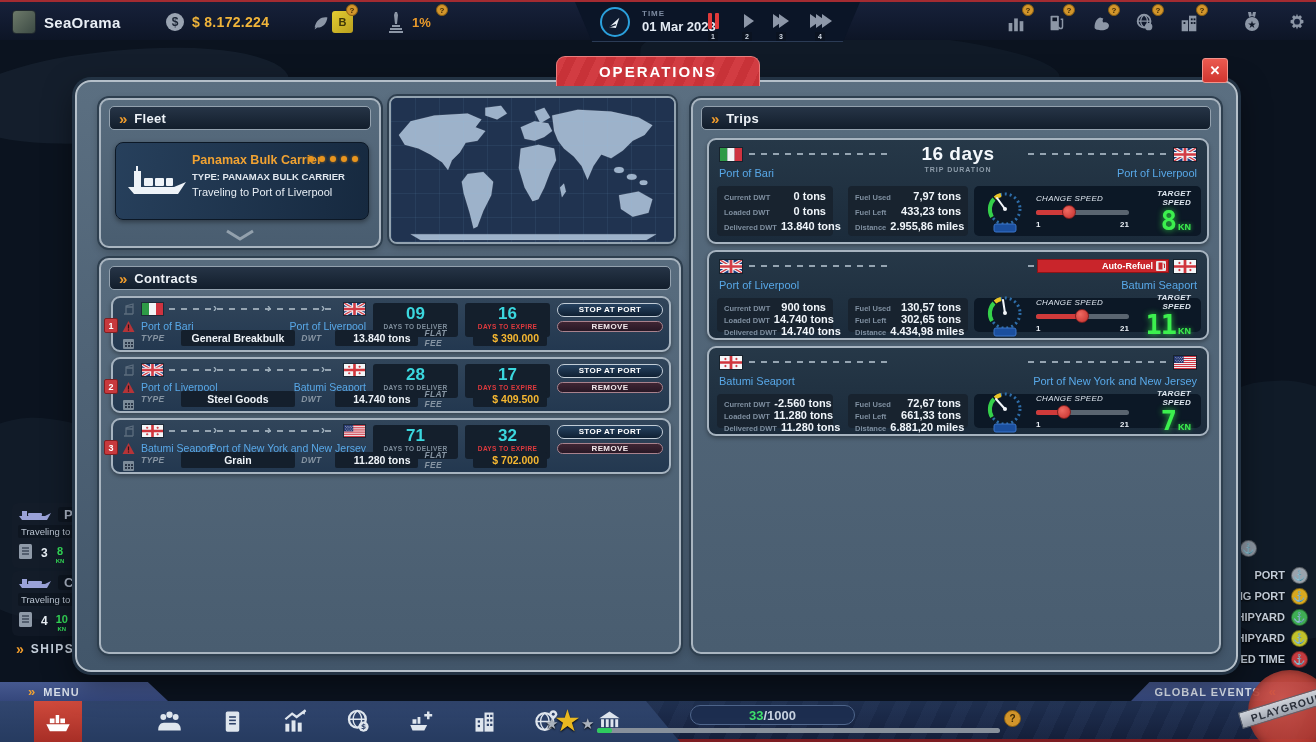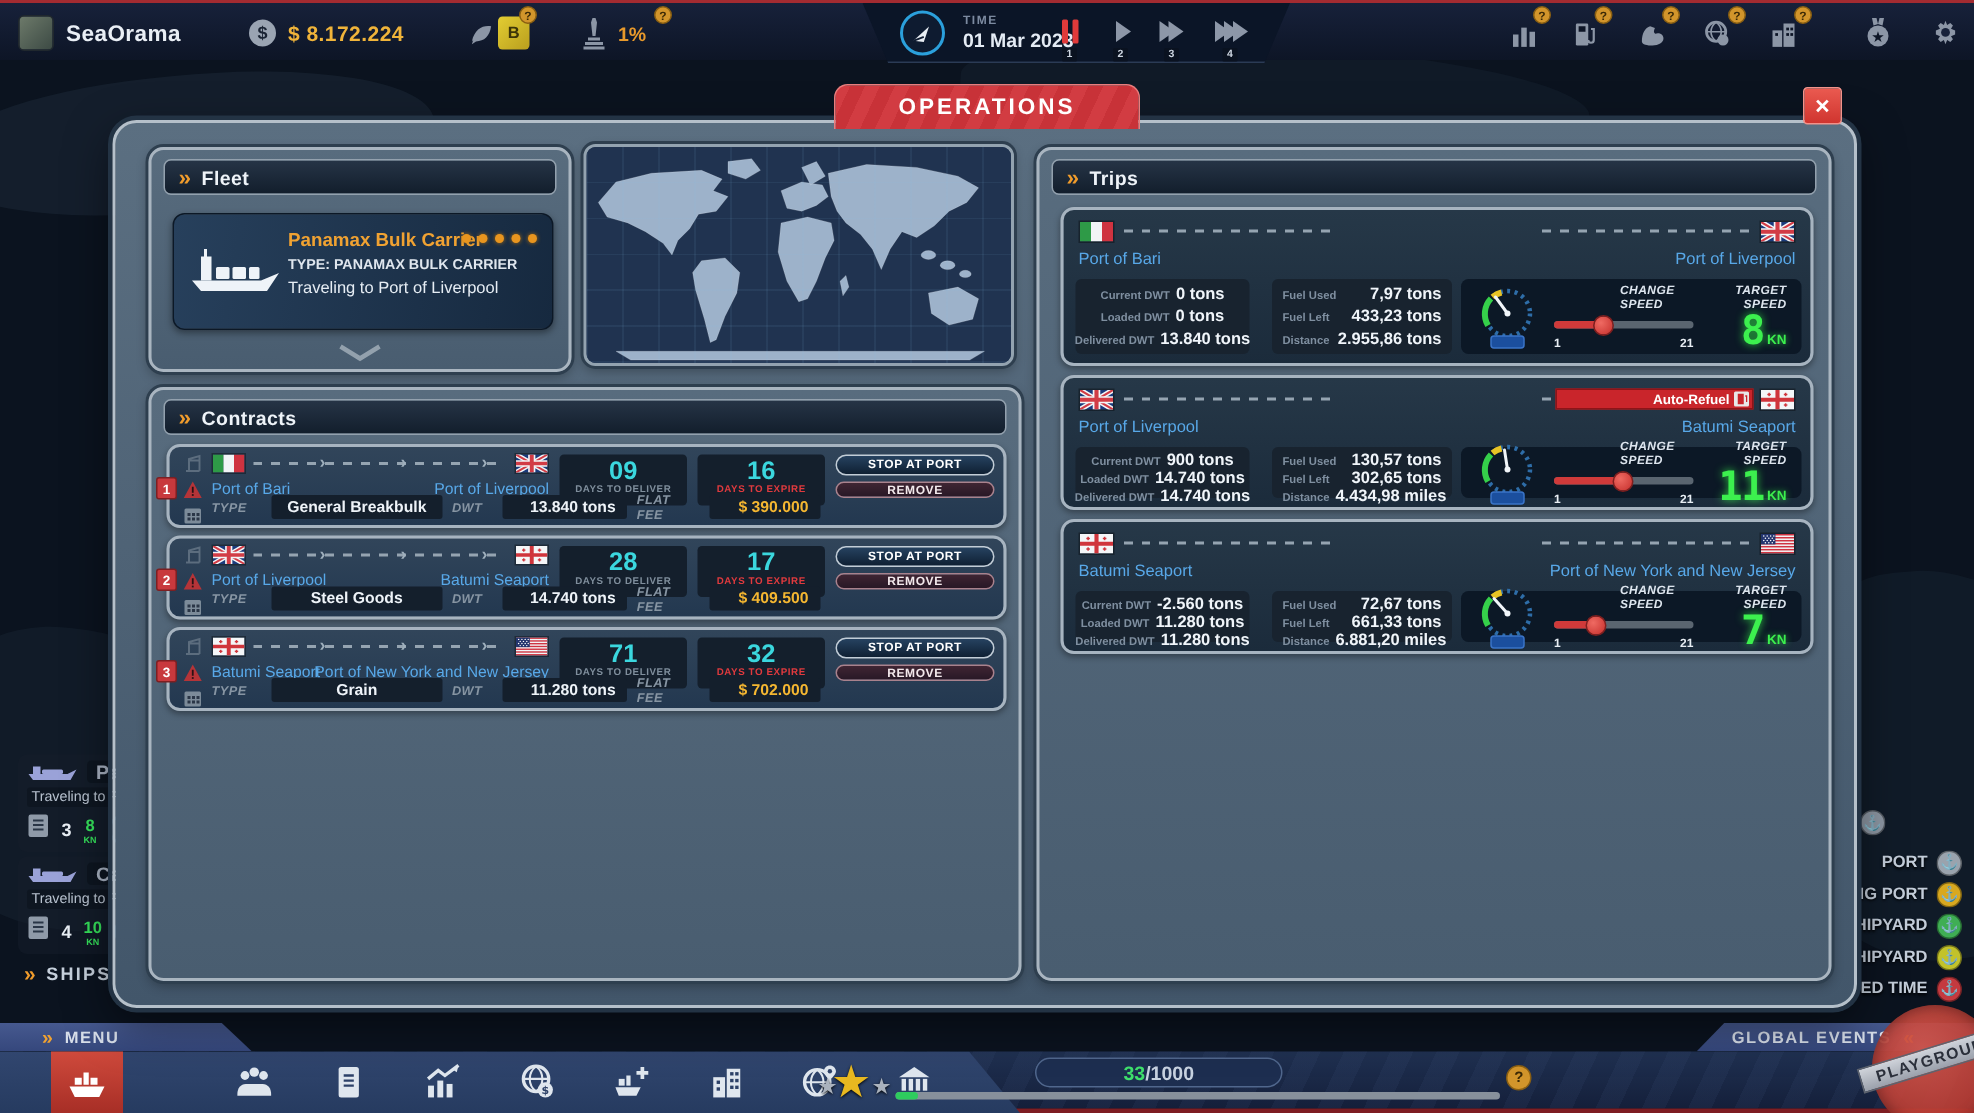--- a/index.html
+++ b/index.html
@@ -132,30 +132,30 @@
   .t-durlbl { font-size:7px; font-weight:bold; color:#8e9dab; letter-spacing:1px; margin-top:1px; }
   .t-port { position:absolute; top:27px; font-size:11px; color:#58a8e8; white-space:nowrap; }
   .t-port.p-l { left:10px; } .t-port.p-r { right:10px; }
   .refuel { position:absolute; right:38px; top:7px; width:132px; height:14px; background:#c9252b;
     border:1px solid #8d1418; display:flex; align-items:center; justify-content:flex-end; gap:3px;
     padding:0 2px 0 4px; z-index:3; }
   .refuel span { color:#fff; font-size:9px; font-weight:bold; }
   .refuel .pumpbox { width:10px; height:10px; background:#e8e8e8; border-radius:1px; display:flex; align-items:center; justify-content:center; }
   .tstats { position:absolute; top:46px; bottom:6px; background:#18232f; border-radius:4px; padding:3px 7px;
     display:flex; flex-direction:column; justify-content:space-around; }
-  .tstats.s1 { left:8px; width:116px;align-items:center; }
+  .tstats.s1 { left:8px; width:116px; }
   .tstats.s2 { left:139px; width:120px; }
   .trow { display:flex; justify-content:space-between; align-items:baseline; gap:4px; }
   .tl { font-size:7.5px; font-weight:bold; color:#7f8fa0; white-space:nowrap; }
   .tv { font-size:11px; font-weight:bold; color:#f0f5fa; white-space:nowrap; }
   .tspeed { position:absolute; left:265px; right:6px; top:46px; bottom:6px; background:#0c1826; border-radius:5px;
     display:flex; align-items:center; gap:8px; padding:3px 8px; }
   .gauge { width:46px; height:46px; flex:0 0 auto; }
   .sl { width:112px; }
-  .sl-lbl { font-size:8px; font-weight:bold; font-style:italic; color:#dde5ee; letter-spacing:.3px;margin-left:44px; }
+  .sl-lbl { font-size:8px; font-weight:normal; font-style:italic; color:#dde5ee; letter-spacing:.3px; }
   .sl-track { position:relative; height:5px; background:#5a6570; border-radius:3px; margin-top:7px; }
   .sl-fill { position:absolute; left:0; top:0; bottom:0; background:#d03a3a; border-radius:3px; }
   .sl-knob { position:absolute; top:-4.5px; width:14px; height:14px; border-radius:50%; transform:translateX(-50%);
     background:radial-gradient(circle at 35% 35%,#ef6a62,#c52f2c); border:1px solid #7d1f1f; cursor:pointer; }
   .sl-mm { display:flex; justify-content:space-between; margin-top:5px; font-size:8px; font-weight:bold; color:#e8eef4; }
   .tgt { margin-left:auto; text-align:right; padding-right:2px; }
   .tgt-lbl { font-size:8px; font-weight:bold; font-style:italic; color:#dde5ee; letter-spacing:.3px; }
   .seg { font-family:"DejaVu Sans Mono", monospace; font-weight:bold; font-size:27px; line-height:27px;
     color:#3cf04e; text-shadow:0 0 6px rgba(50,230,70,.85); letter-spacing:-1px; }
   .kn { font-size:9px; font-weight:bold; color:#3cf04e; text-shadow:0 0 4px rgba(50,230,70,.8); margin-left:2px; }
@@ -732,20 +732,24 @@
       <span class="ph-title">Trips</span>
     </div>
 
     <div class="tcard" style="top:38px;height:106px;">
       <div class="t-flag fl-l"><span class="flag"><svg viewBox="0 0 24 15" preserveAspectRatio="none">
               <rect width="8" height="15" fill="#2e9a47"></rect>
               <rect x="8" width="8" height="15" fill="#f2f4f6"></rect>
               <rect x="16" width="8" height="15" fill="#cf3340"></rect>
             </svg></span></div>
       <div class="t-dash dash-l"></div>
+      <div class="t-dur">
+        <div class="t-days">16 days</div>
+        <div class="t-durlbl">TRIP DURATION</div>
+      </div>
       <div class="t-dash dash-r"></div>
 
       <div class="t-flag fl-r"><span class="flag"><svg viewBox="0 0 24 15" preserveAspectRatio="none">
               <rect width="24" height="15" fill="#1a3a7c"></rect>
               <path d="M0 0L24 15M24 0L0 15" stroke="#f2f4f6" stroke-width="4"></path>
               <path d="M0 0L24 15M24 0L0 15" stroke="#d23c46" stroke-width="1.6"></path>
               <path d="M12 0V15M0 7.5H24" stroke="#f2f4f6" stroke-width="5.5"></path>
               <path d="M12 0V15M0 7.5H24" stroke="#d23c46" stroke-width="3"></path>
             </svg></span></div>
       <div class="t-port p-l">Port of Bari</div>
@@ -768,21 +772,21 @@
         <div class="trow">
             <span class="tl">Fuel Used</span>
             <span class="tv">7,97 tons</span>
           </div>
         <div class="trow">
             <span class="tl">Fuel Left</span>
             <span class="tv">433,23 tons</span>
           </div>
         <div class="trow">
             <span class="tl">Distance</span>
-            <span class="tv">2.955,86 tons</span>
+            <span class="tv">2.955,86 miles</span>
           </div>
       </div>
       <div class="tspeed">
         <svg class="gauge" viewBox="0 0 46 46">
           <circle cx="23" cy="21" r="15" fill="none" stroke="#2e6da8" stroke-width="3" stroke-dasharray="2 3"></circle>
           <path d="M10 29 A15 15 0 0 1 12 11" fill="none" stroke="#35d04a" stroke-width="4"></path>
           <path d="M13 10 A15 15 0 0 1 19 7" fill="none" stroke="#e8c325" stroke-width="4"></path>
           <line x1="23" y1="21" x2="15" y2="10" stroke="#f2f6fa" stroke-width="2" stroke-linecap="round"></line>
           <circle cx="23" cy="21" r="2" fill="#f2f6fa"></circle>
           <rect x="12" y="36" width="22" height="8" rx="2" fill="#1b4f9e" stroke="#3a74c8"></rect>

